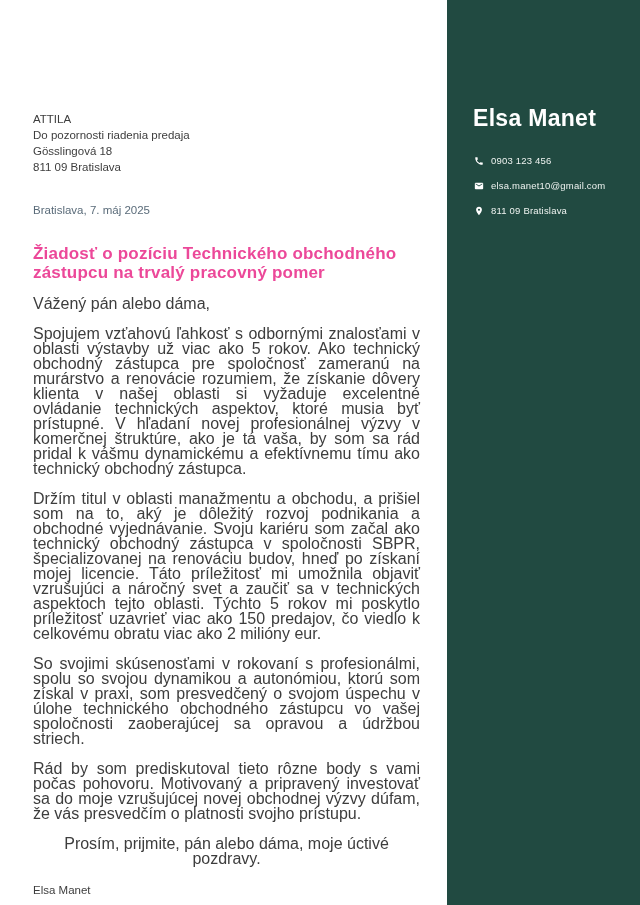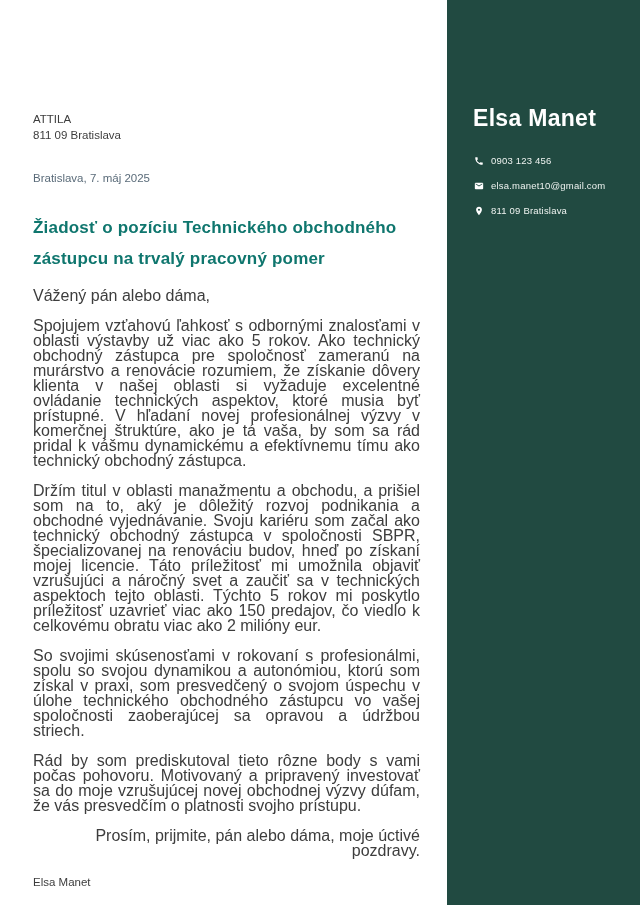--- a/index.html
+++ b/index.html
@@ -33,40 +33,40 @@
   }
   .date {
     margin-top: 27px;
     font-size: 11.5px;
     line-height: 16px;
     color: #5a6b79;
   }
   .subject {
     margin: 26px 0 0 0;
     font-size: 17px;
-    line-height: 31px;
+    line-height: 19px;
     font-weight: 700;
-    color: #0f766e;
+    color: #ec4899;
     letter-spacing: 0.2px;
   }
   .salutation {
     margin-top: 14px;
     font-size: 16px;
     line-height: 15px;
     color: #3d3d3d;
   }
   .para {
     margin: 15px 0 0 0;
     font-size: 16px;
     line-height: 15px;
     color: #3d3d3d;
     text-align: justify;
   }
   .closing {
-    text-align: right;
+    text-align: center;
   }
   .signature {
     margin-top: 17px;
     font-size: 11.5px;
     line-height: 15px;
     color: #3d3d3d;
   }
   
   .sidebar {
     position: absolute;
@@ -120,20 +120,22 @@
 </style>
 </head>
 <body>
 
 <div class="page">
 
   <div class="content">
 
     <div class="recipient">
       <div>ATTILA</div>
+      <div>Do pozornosti riadenia predaja</div>
+      <div>Gösslingová 18</div>
       <div>811 09 Bratislava</div>
     </div>
 
     <div class="date">Bratislava, 7. máj 2025</div>
 
     <h1 class="subject">Žiadosť o pozíciu Technického obchodného zástupcu na trvalý pracovný pomer</h1>
 
     <div class="salutation">Vážený pán alebo dáma,</div>
 
     <p class="para">Spojujem vzťahovú ľahkosť s odbornými znalosťami v oblasti výstavby už viac ako 5 rokov. Ako technický obchodný zástupca pre spoločnosť zameranú na murárstvo a renovácie rozumiem, že získanie dôvery klienta v našej oblasti si vyžaduje excelentné ovládanie technických aspektov, ktoré musia byť prístupné. V hľadaní novej profesionálnej výzvy v komerčnej štruktúre, ako je tá vaša, by som sa rád pridal k vášmu dynamickému a efektívnemu tímu ako technický obchodný zástupca.</p>

